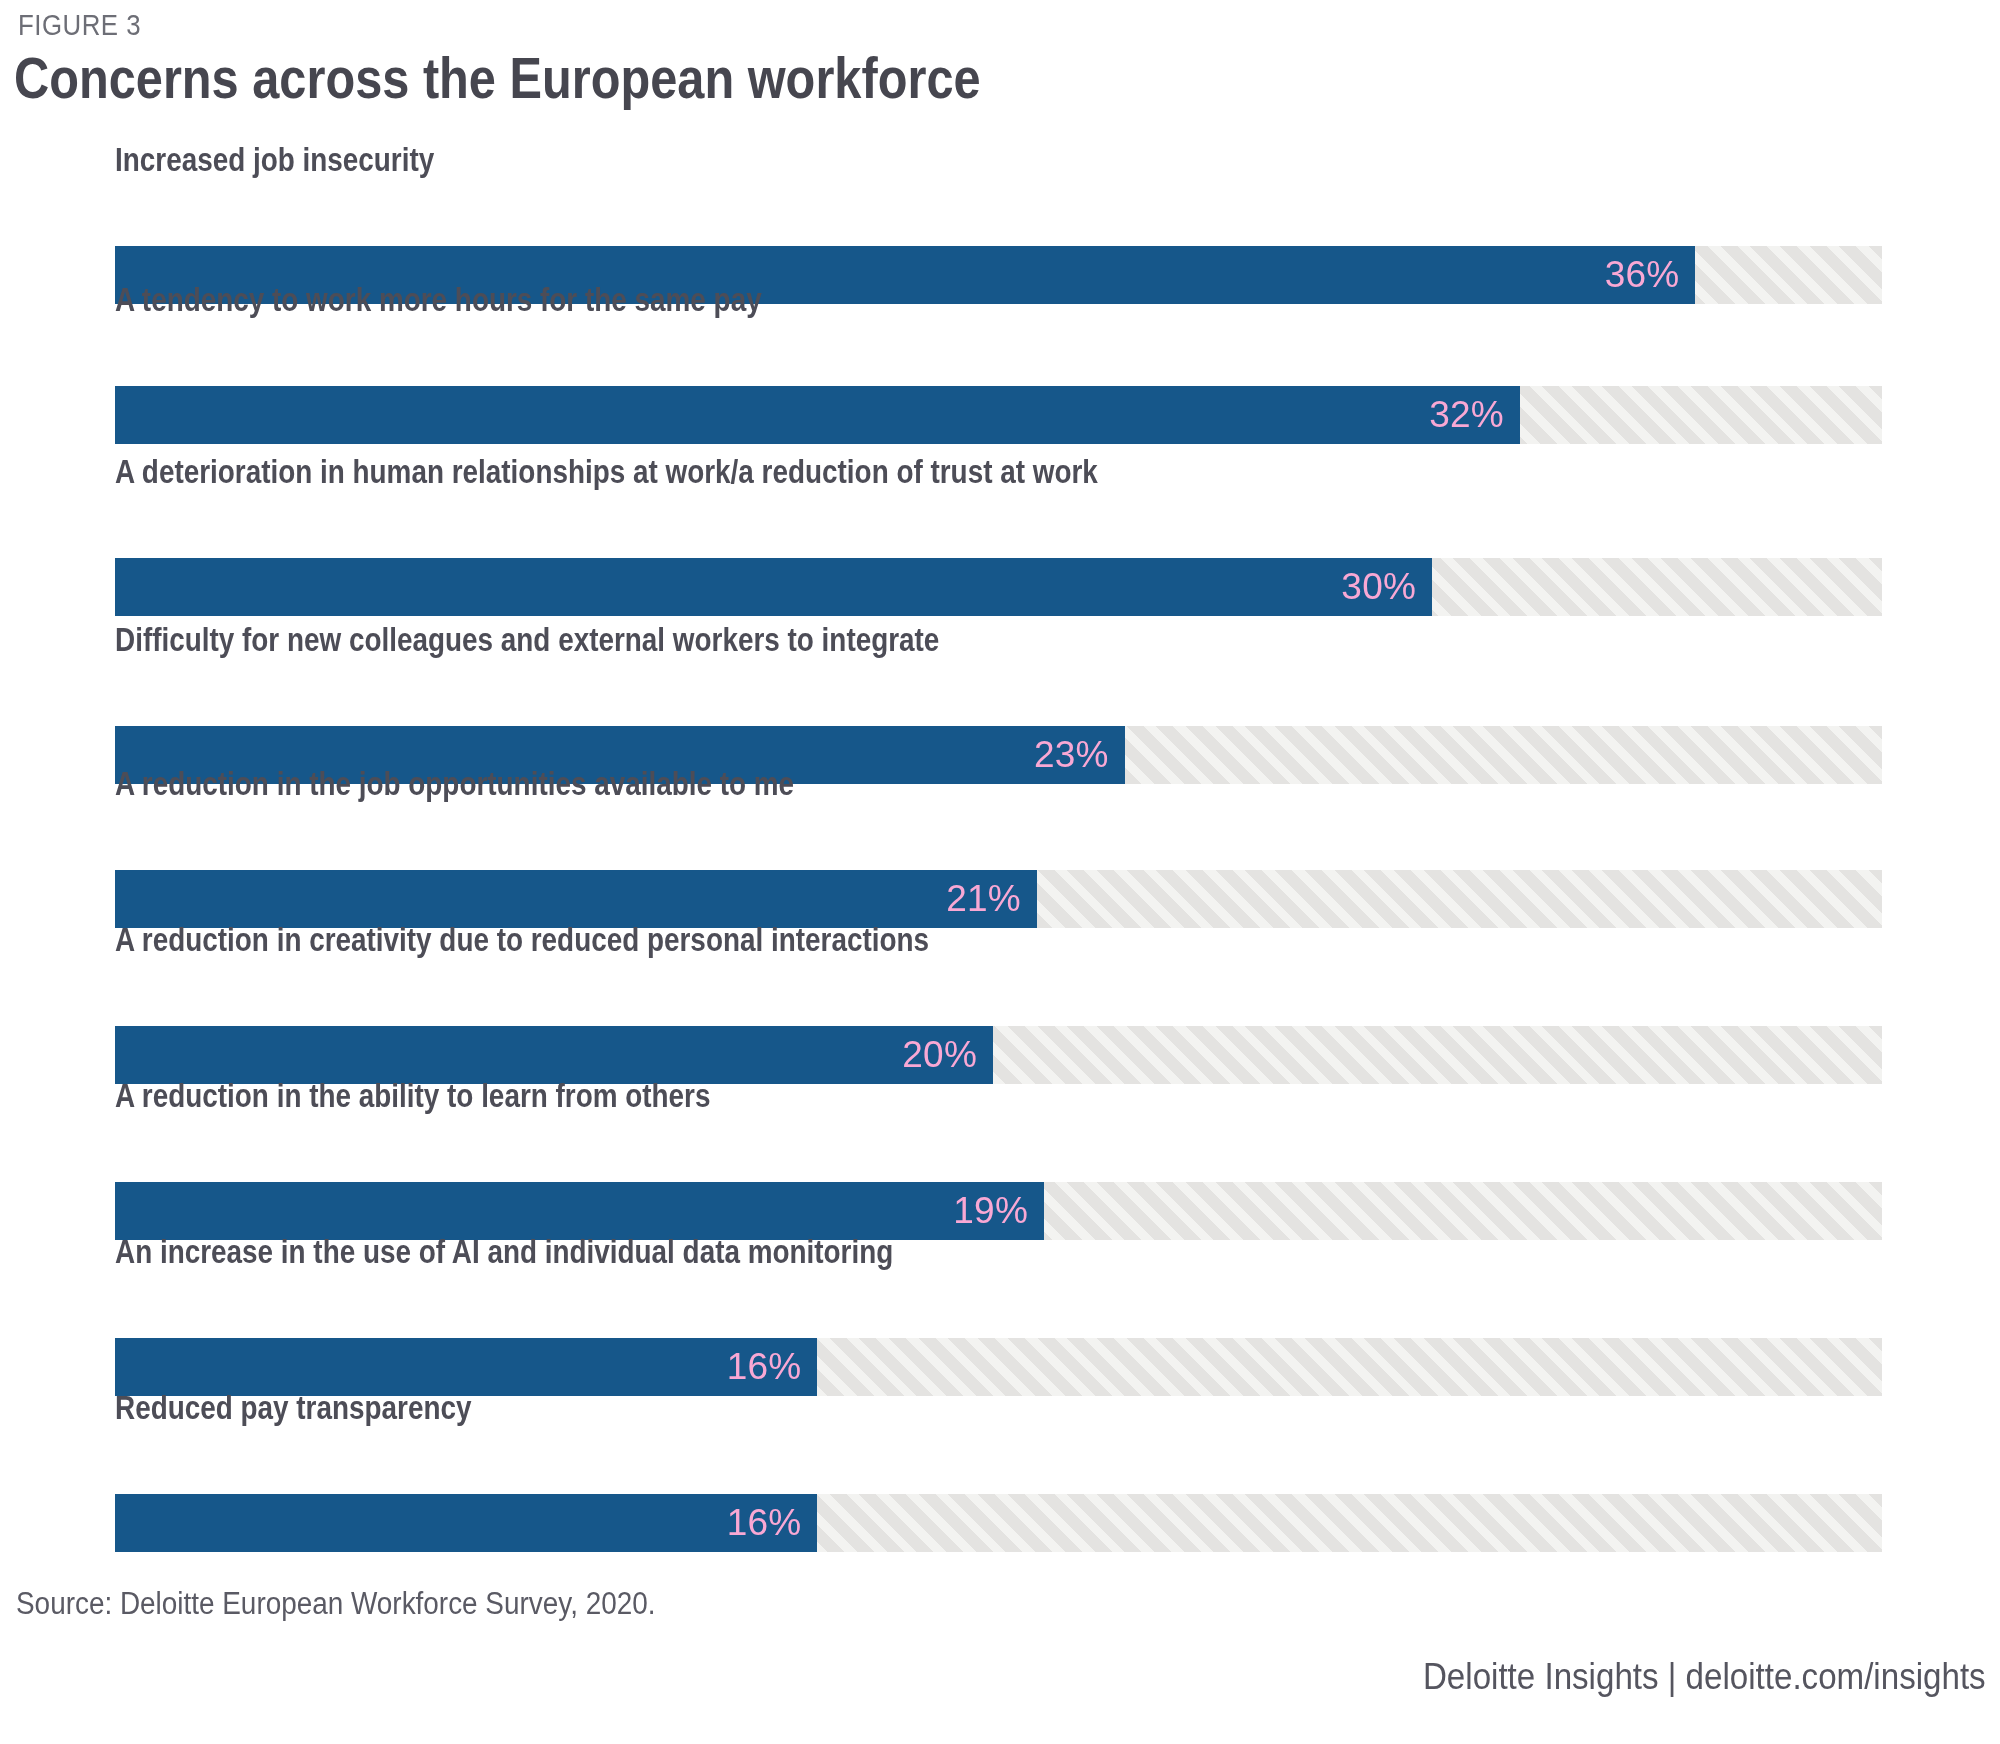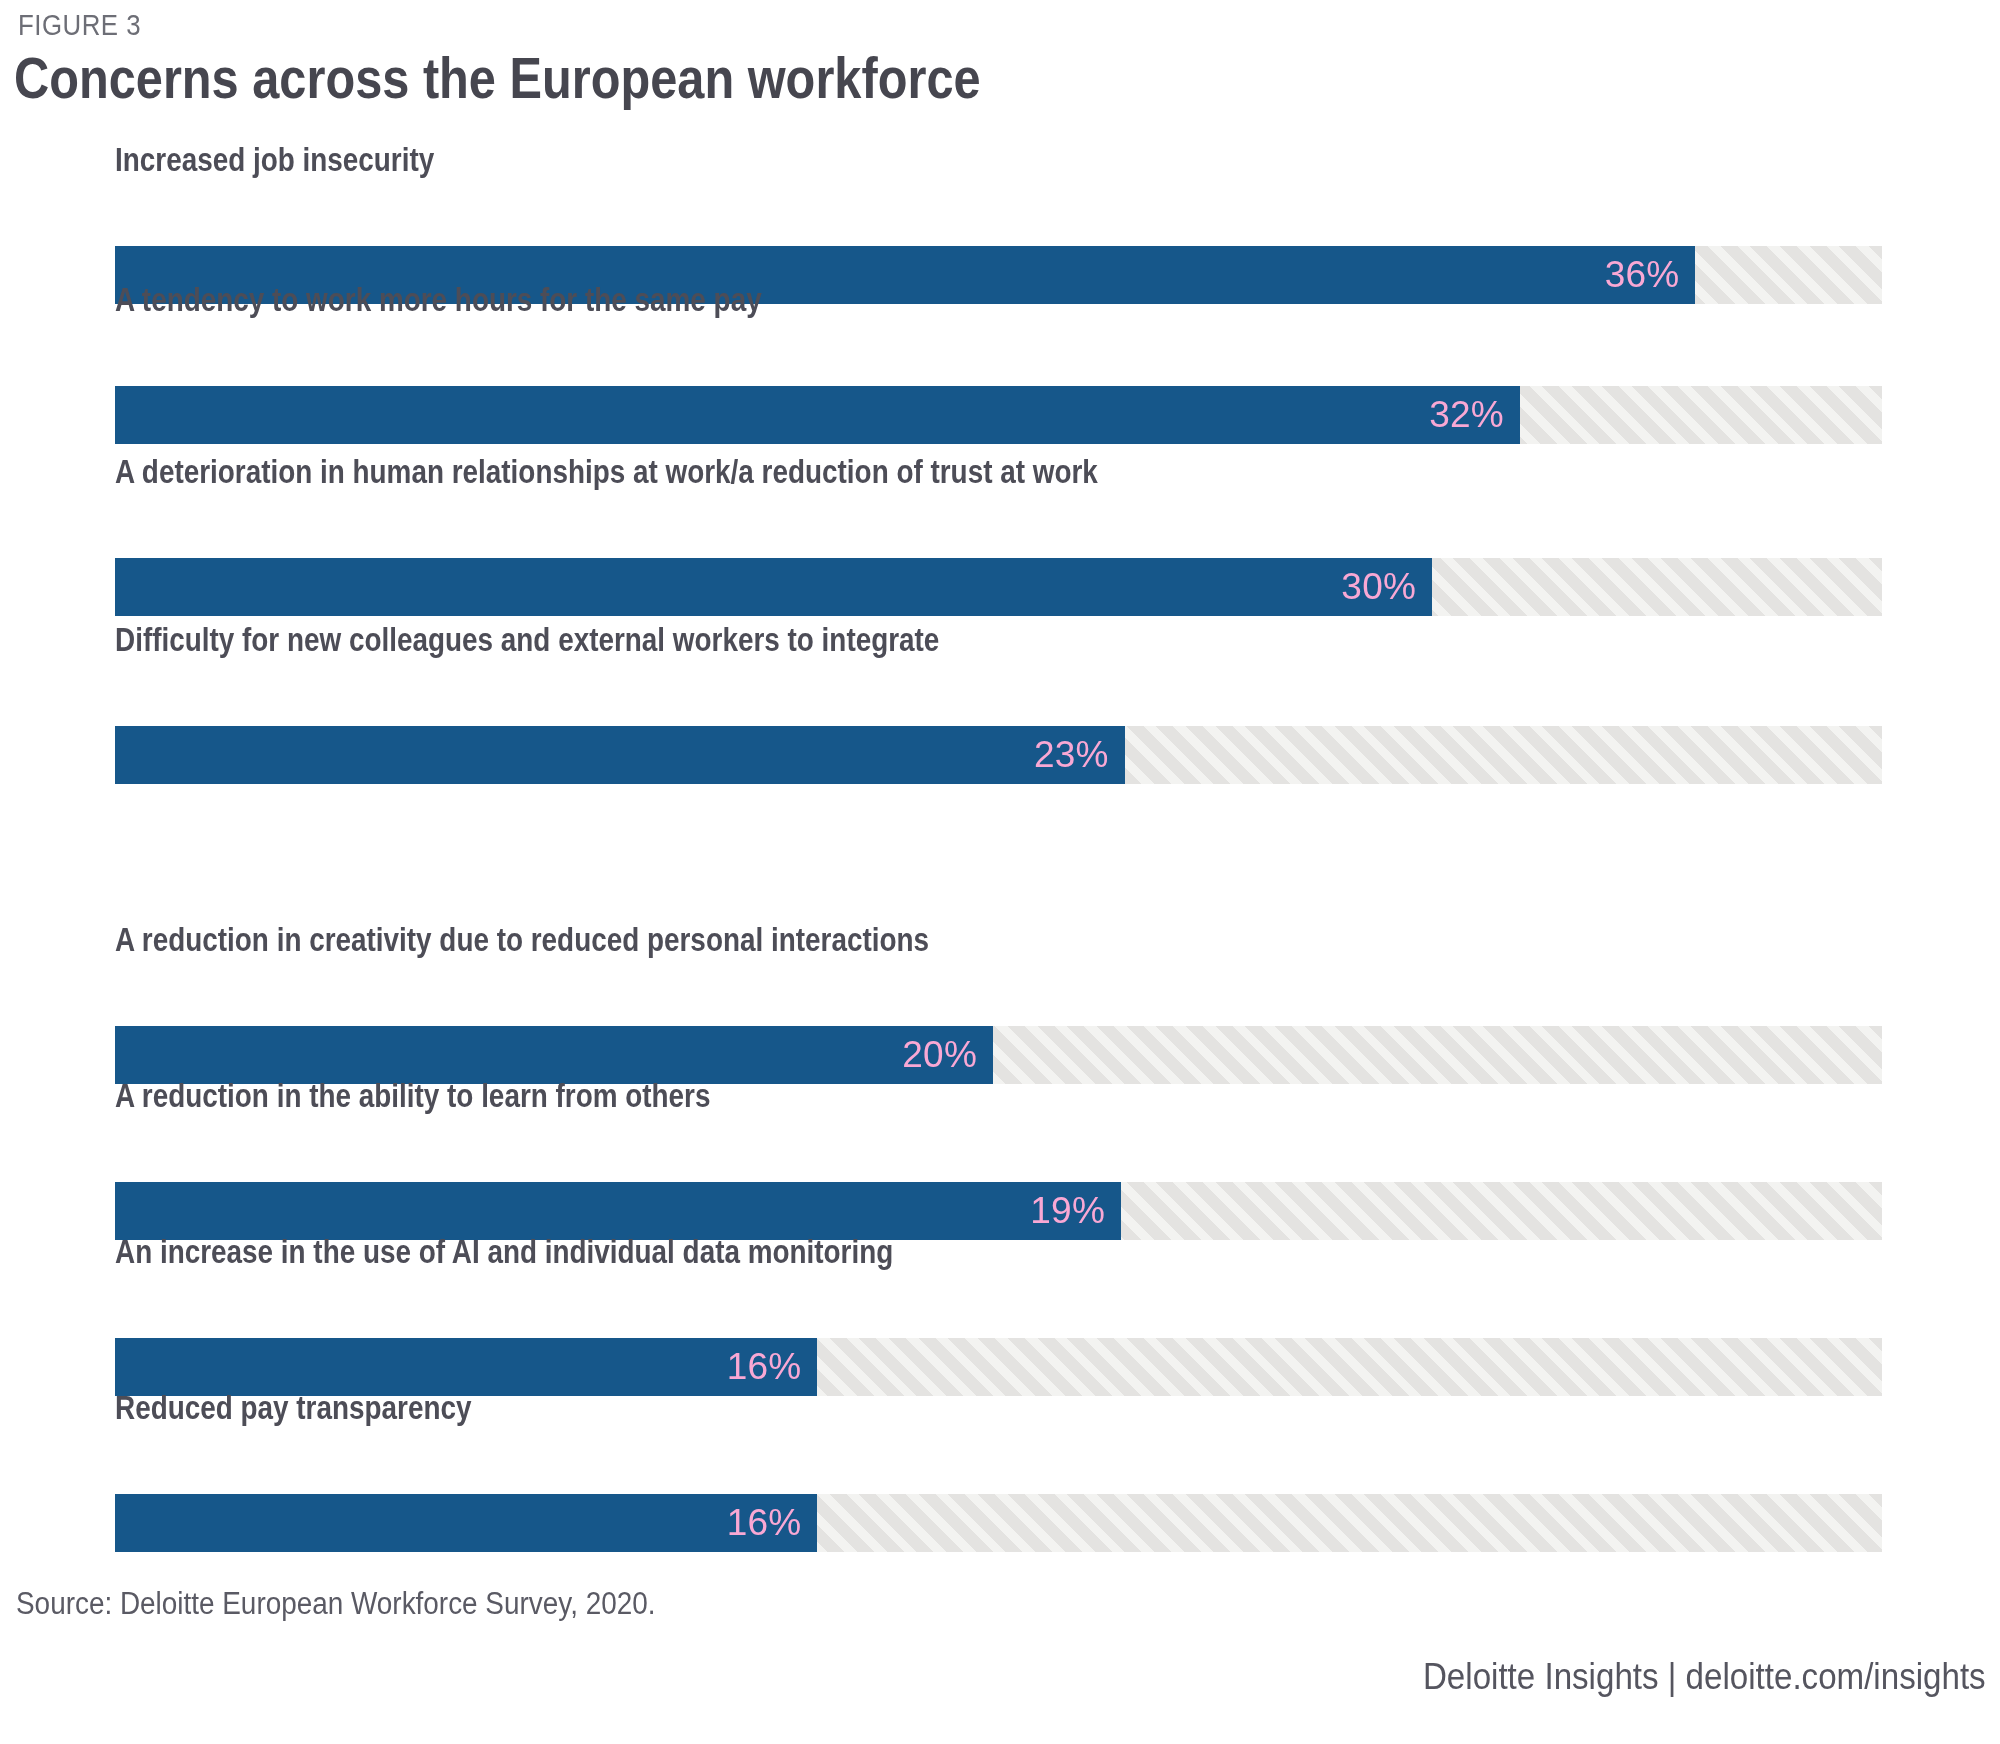--- a/index.html
+++ b/index.html
@@ -171,31 +171,38 @@
           <span class="bar-value">30%</span>
         </div>
       </div>
       <div class="row" style="top: 480px;">
         <div class="row-label">Difficulty for new colleagues and external workers to integrate</div>
         <div class="track" style="width: 1767px;"></div>
         <div class="bar" style="width: 1009.71px; background: rgb(22, 87, 138);">
           <span class="bar-value">23%</span>
         </div>
       </div>
+      <div class="row" style="top: 624px;">
+        <div class="row-label">A reduction in the job opportunities available to me</div>
+        <div class="track" style="width: 1767px;"></div>
+        <div class="bar" style="width: 921.913px; background: rgb(22, 87, 138);">
+          <span class="bar-value">21%</span>
+        </div>
+      </div>
       <div class="row" style="top: 780px;">
         <div class="row-label"> A reduction in creativity due to reduced personal interactions</div>
         <div class="track" style="width: 1767px;"></div>
         <div class="bar" style="width: 878.012px; background: rgb(22, 87, 138);">
           <span class="bar-value">20%</span>
         </div>
       </div>
       <div class="row" style="top: 936px;">
         <div class="row-label">A reduction in the ability to learn from others</div>
         <div class="track" style="width: 1767px;"></div>
-        <div class="bar" style="width: 1006px; background: rgb(22, 87, 138); text-align: right;">
+        <div class="bar" style="width: 929px; background: rgb(22, 87, 138); text-align: right;">
           <span class="bar-value">19%</span>
         </div>
       </div>
       <div class="row" style="top: 1092px; text-align: center;">
         <div class="row-label">An increase in the use of AI and individual data monitoring</div>
         <div class="track" style="width: 1767px;"></div>
         <div class="bar" style="width: 702.41px; background: rgb(22, 87, 138);">
           <span class="bar-value">16%</span>
         </div>
       </div>

